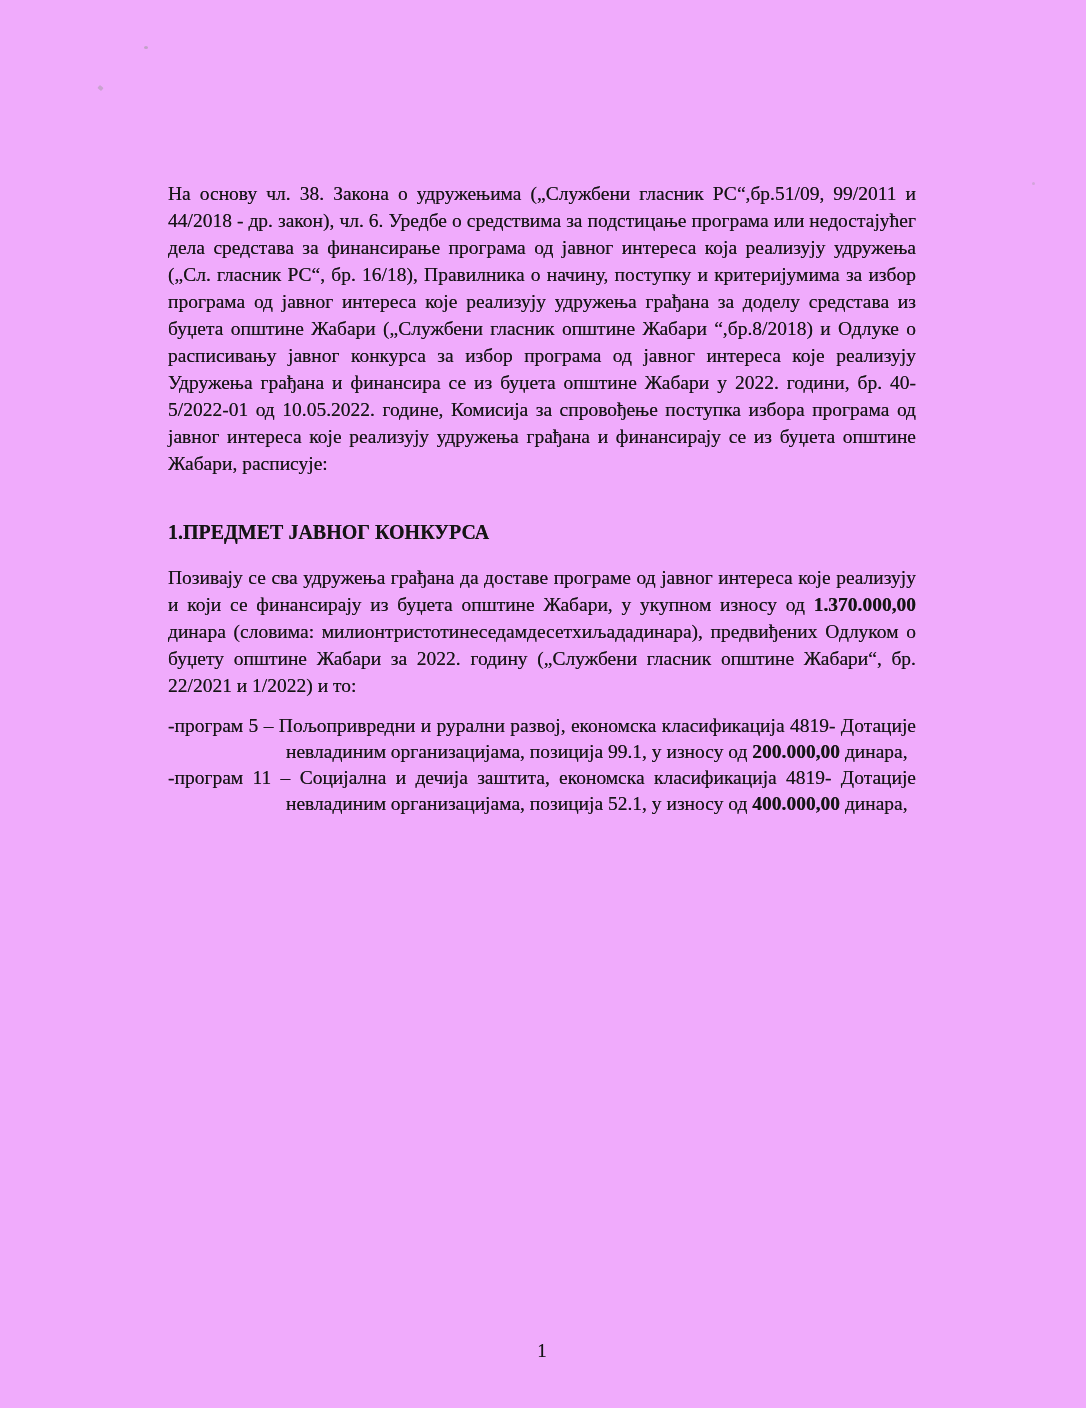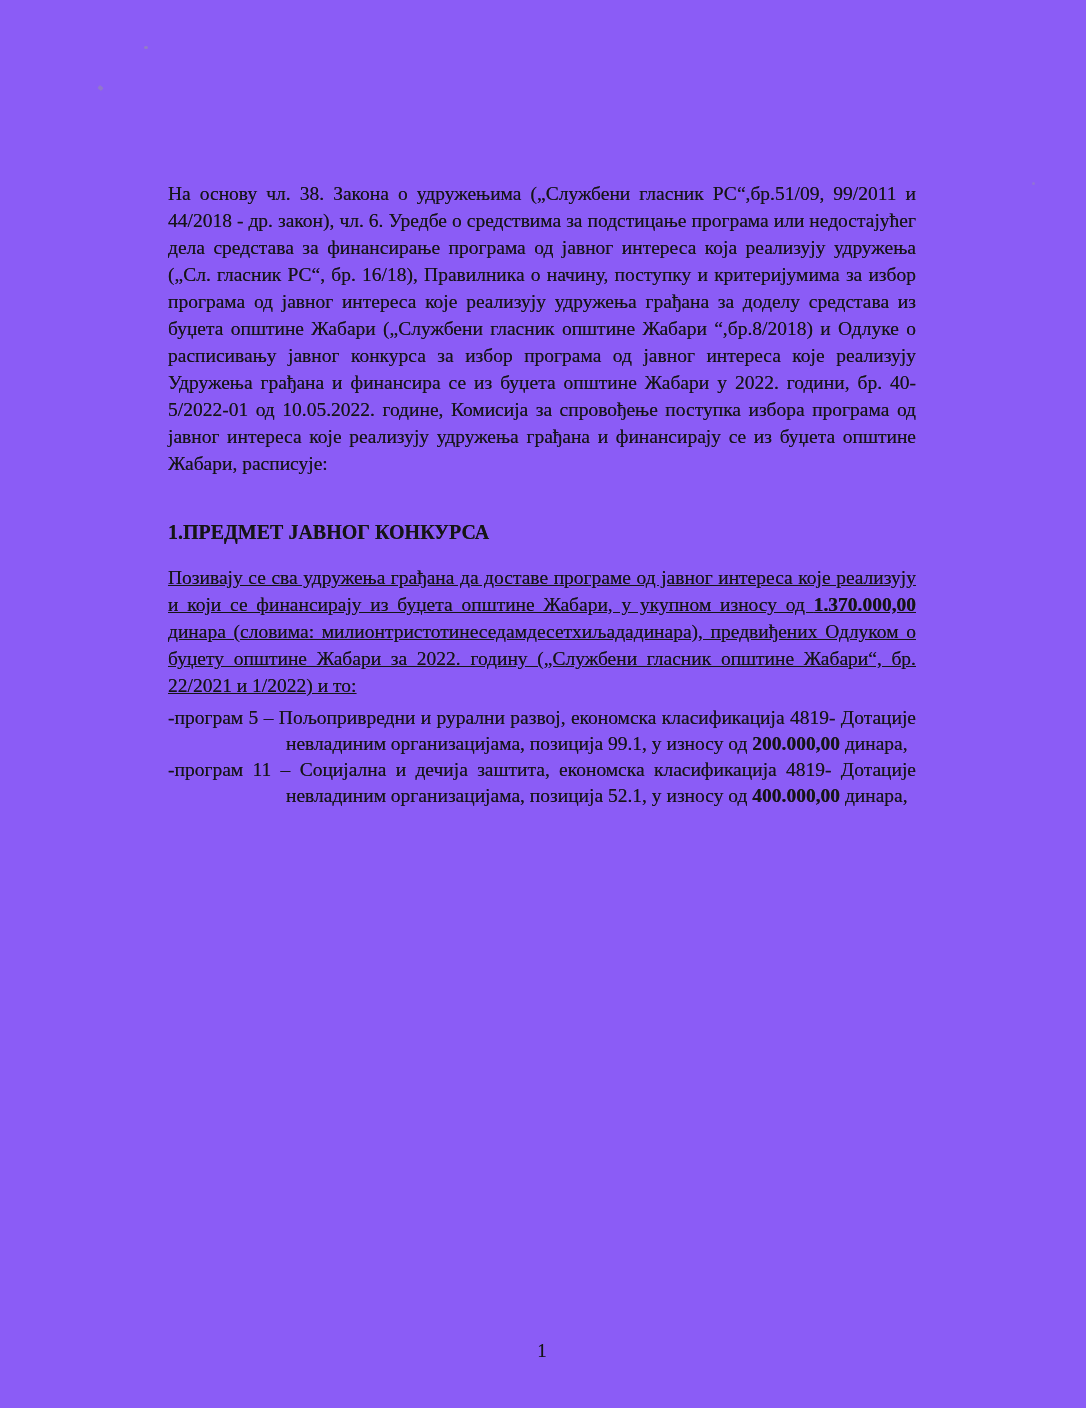--- a/index.html
+++ b/index.html
@@ -6,21 +6,21 @@
   body {
     width: 1086px; height: 1408px;
     background: #ffffff;
     position: relative;
     font-family: "Liberation Serif", "DejaVu Serif", serif;
     color: #151515;
     overflow: hidden;
   }
   .page {
     position: absolute; inset: 0;
-    background: #8b5cf6;
+    background: #f0abfc;
   }
   .content {
     position: absolute;
     left: 168px; top: 180px; width: 748px;
     font-size: 19.5px;
     line-height: 27px;
     text-shadow: 0 0 0.45px rgba(10,10,10,0.65);
   }
   .intro {
     margin: 0;
@@ -37,24 +37,23 @@
   .section-heading {
     margin: 42px 0 0 0;
     font-size: 20px;
     line-height: 27px;
     font-weight: 700;
     text-align: left;
   }
   .predmet {
     margin: 18px 0 0 0;
     text-align: justify;
-    text-decoration: underline;
   }
   .programs {
-    margin-top: 6px;
+    margin-top: 14px;
     line-height: 26px;
   }
   .program {
     padding-left: 118px;
     text-indent: -118px;
     text-align: justify;
     margin: 0;
   }
   b { font-weight: 700; }
   .page-number {

